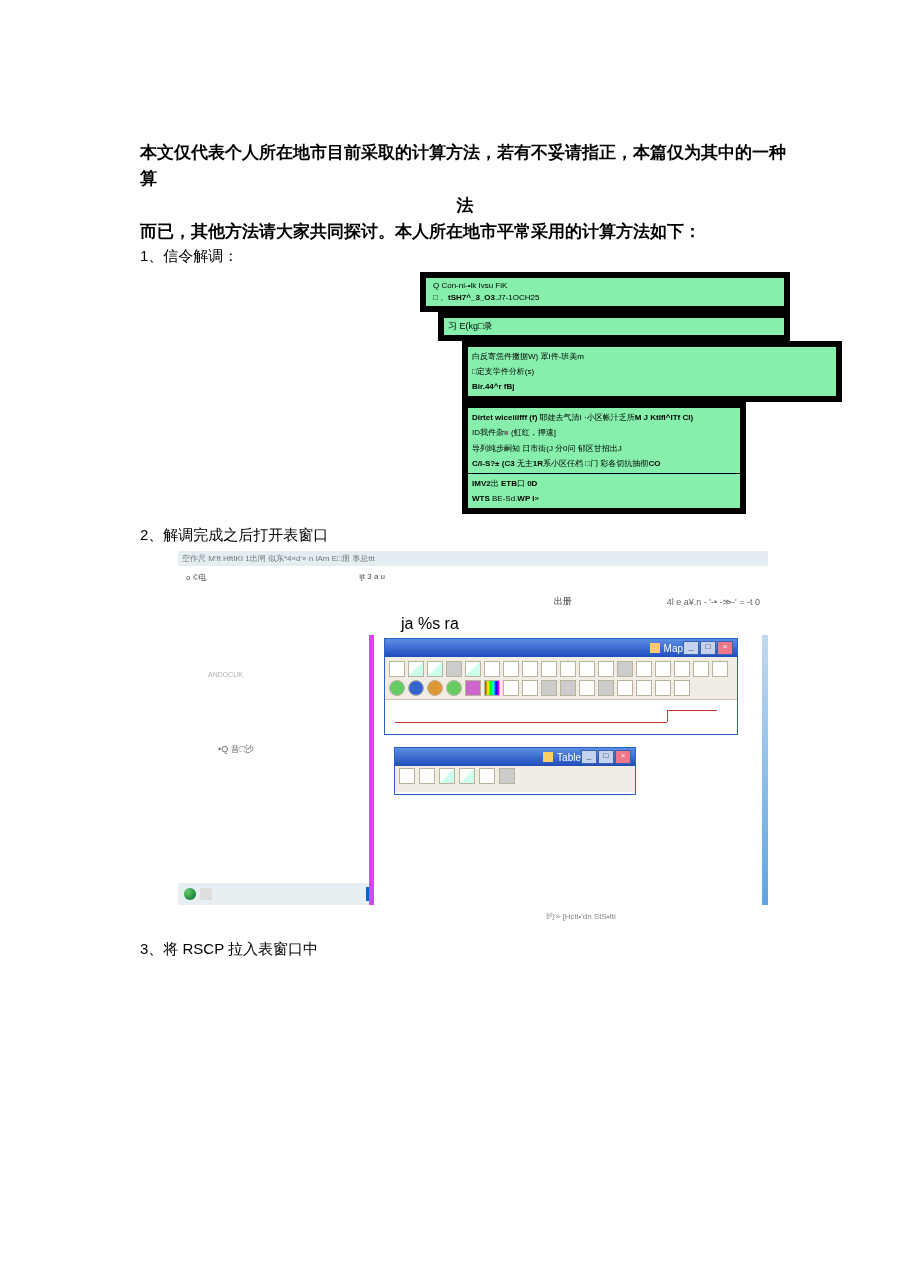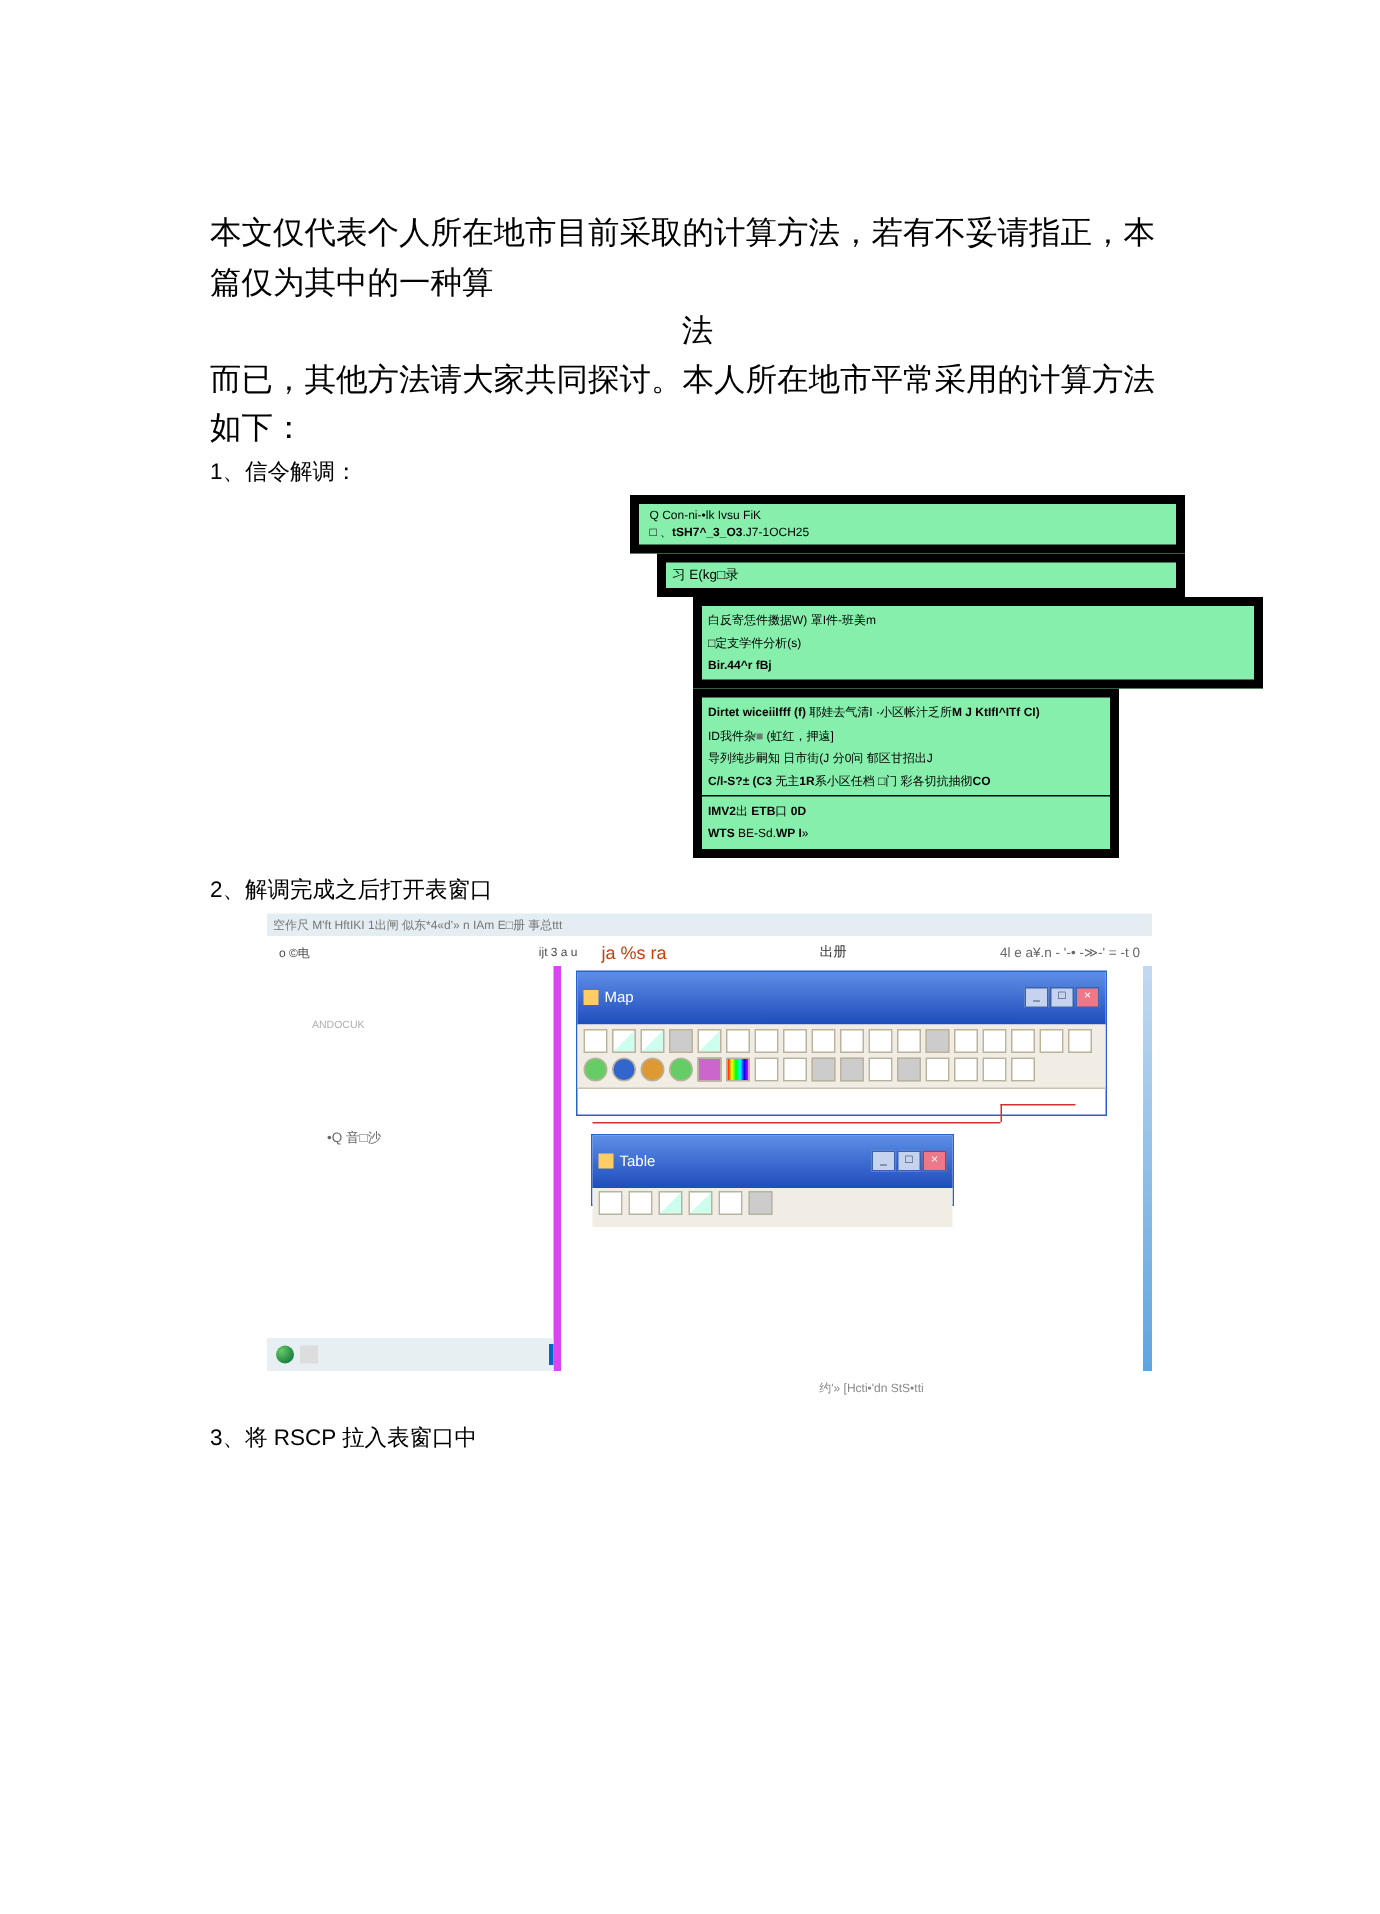--- a/index.html
+++ b/index.html
@@ -7,23 +7,24 @@
     padding: 0;
     background: #fff;
     font-family: "Microsoft YaHei", "SimSun", sans-serif;
     width: 920px;
   }
   .page {
     padding: 140px 130px 40px 140px;
     box-sizing: border-box;
   }
   .intro {
-    font-size: 21px;
+    font-size: 17px;
     line-height: 1.55;
     color: #000;
+    font-weight: bold;
   }
   .centered {
     text-align: center;
   }
   .step {
     font-size: 15px;
     color: #000;
     margin-top: 2px;
     margin-bottom: 6px;
   }
@@ -114,21 +115,21 @@
     justify-content: space-between;
   }
   .fig2-right-top {
     flex: 1;
     padding: 4px 8px 2px 8px;
     display: flex;
     justify-content: space-between;
     font-size: 10px;
     color: #444;
   }
-  .fig2-right-top .red { color: #c2410c; font-size: 12px; }
+  .fig2-right-top .red { color: #000000; font-size: 16px; margin-top: 45px; }
   .fig2-right-top .lbl { color: #333; font-size: 9px; align-self: center;}
   .fig2-right-top .date { color: #666; font-size: 9px; align-self: center;}
 
   .fig2-body {
     display: flex;
     min-height: 270px;
   }
   .fig2-side {
     width: 196px;
     border-right: 5px solid #d946ef;
@@ -150,28 +151,28 @@
     background: #fff;
     position: relative;
   }
 
   .win {
     position: absolute;
     border: 1px solid #2a61c8;
     background: #fff;
   }
   .win-title {
-    height: 35px;
+    height: 18px;
     background: linear-gradient(#5d8ee6, #1e4dbb);
     color: #fff;
     font-size: 10px;
     display: flex;
     align-items: center;
     padding: 0 4px;
-    justify-content: space-between;
+    justify-content: flex-end;
   }
   .win-title-left { display:flex; align-items:center; gap:4px; }
   .win-title-ctrls { display:flex; gap:1px; }
   .win-btn { width: 14px; height: 12px; background: #c6d3ee; border: 1px solid #3b63ad; font-size:8px; text-align:center; line-height:10px; color:#234; }
   .win-btn.close { background: #e78; color:#fff; }
   .toolbar {
     height: 38px;
     background: #f1ede4;
     border-bottom: 1px solid #c9c3b0;
     padding: 2px 4px;

